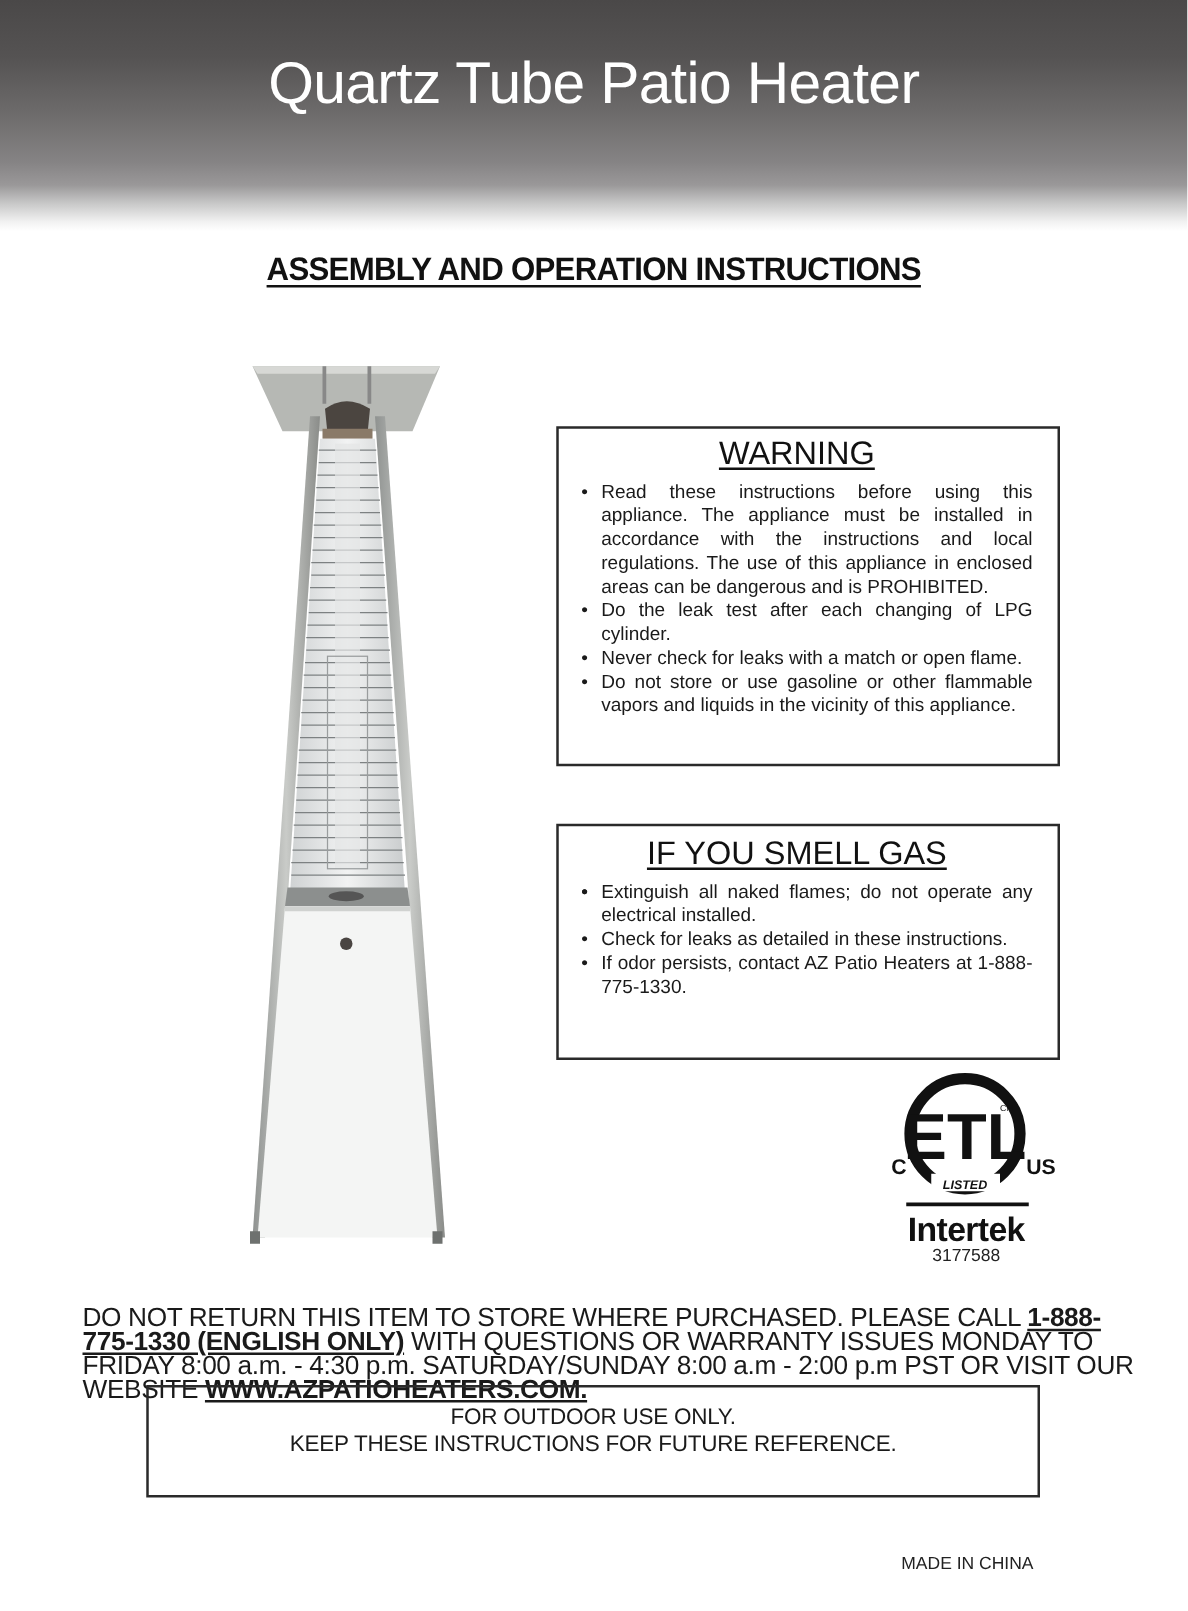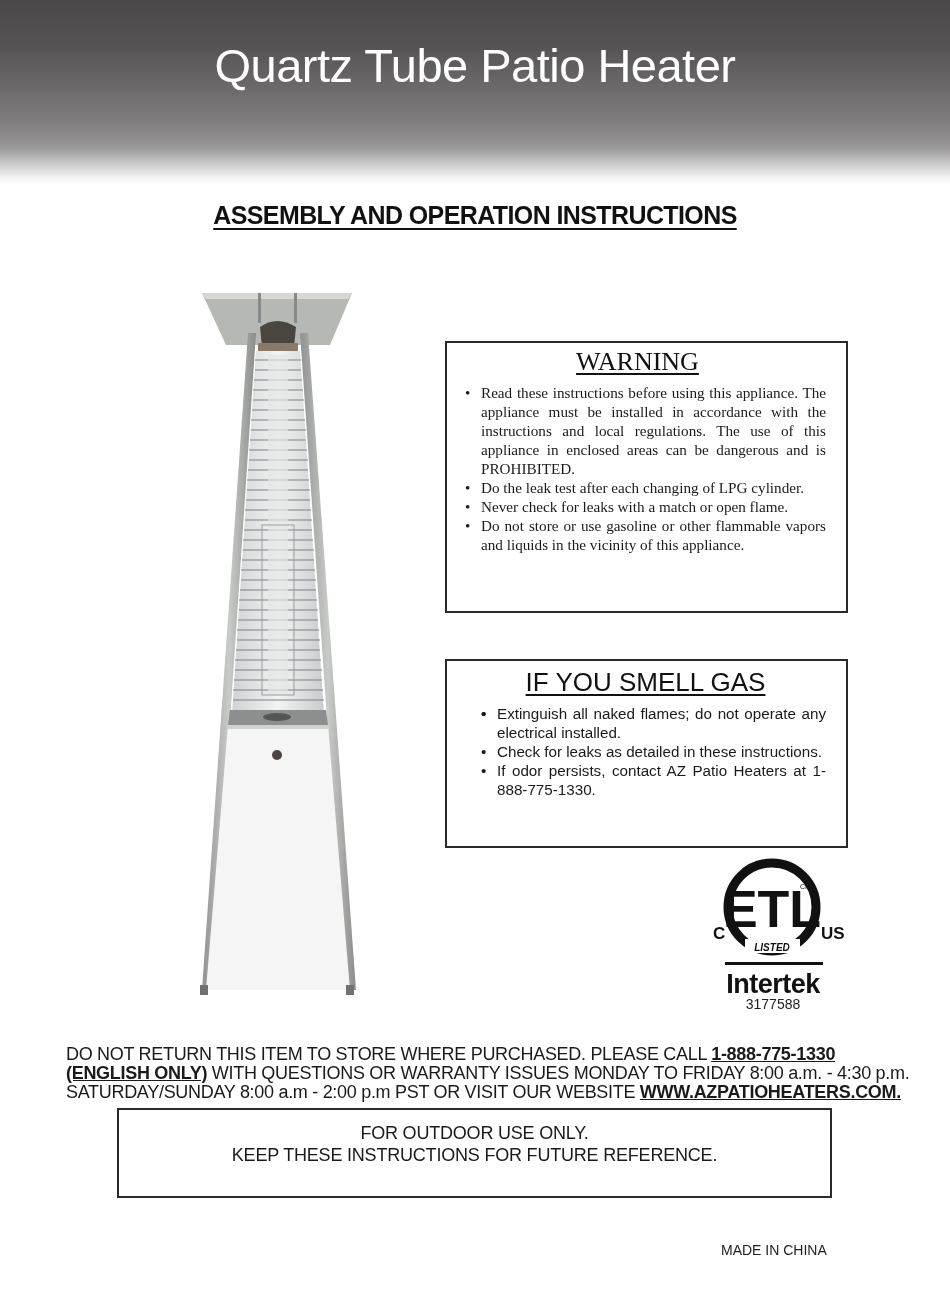--- a/index.html
+++ b/index.html
@@ -30,32 +30,32 @@
       text-align: center; font-size: 26px; text-decoration: underline;
       text-underline-offset: 3px; color: #111; margin-bottom: 6px;
     }
     .box ul { list-style: none; }
     .box li {
       position: relative; padding-left: 32px; font-size: 15.2px; line-height: 19px;
       text-align: justify; color: #1a1a1a;
     }
     .box li .bullet { position: absolute; left: 16px; top: 0; }
 
-    .warning-box { left: 445px; top: 341px; width: 403px; height: 272px; padding: 4px 20px 0 2px; font-family: Liberation Serif, serif; }
-    .gas-box { left: 445px; top: 659px; width: 403px; height: 189px; padding: 6px 20px 0 18px; }
+    .warning-box { left: 445px; top: 341px; width: 403px; height: 272px; padding: 4px 20px 0 2px; }
+    .gas-box { left: 445px; top: 659px; width: 403px; height: 189px; padding: 6px 20px 0 2px; }
 
     .cert { position: absolute; left: 705px; top: 855px; width: 150px; height: 160px; }
     .cert-number {
       position: absolute; left: 705px; top: 996px; width: 136px; text-align: center;
       font-size: 14px; color: #222;
     }
 
     .notice {
       position: absolute; left: 66px; top: 1045px; width: 850px;
-      font-size: 18px; line-height: 19px; color: #1a1a1a; letter-spacing: -0.3px;
+      font-size: 21px; line-height: 19px; color: #1a1a1a; letter-spacing: -0.3px;
     }
     .notice .bold-u { font-weight: bold; text-decoration: underline; }
 
     .outdoor-box {
       position: absolute; left: 117px; top: 1108px; width: 715px; height: 90px;
       border: 2px solid #2a2a2a; text-align: center; padding-top: 12px;
     }
     .outdoor-box div { font-size: 18px; line-height: 22px; color: #1a1a1a; letter-spacing: -0.2px; }
 
     .footer-left { position: absolute; left: 63px; top: 1315px; font-size: 14px; color: #222; }

